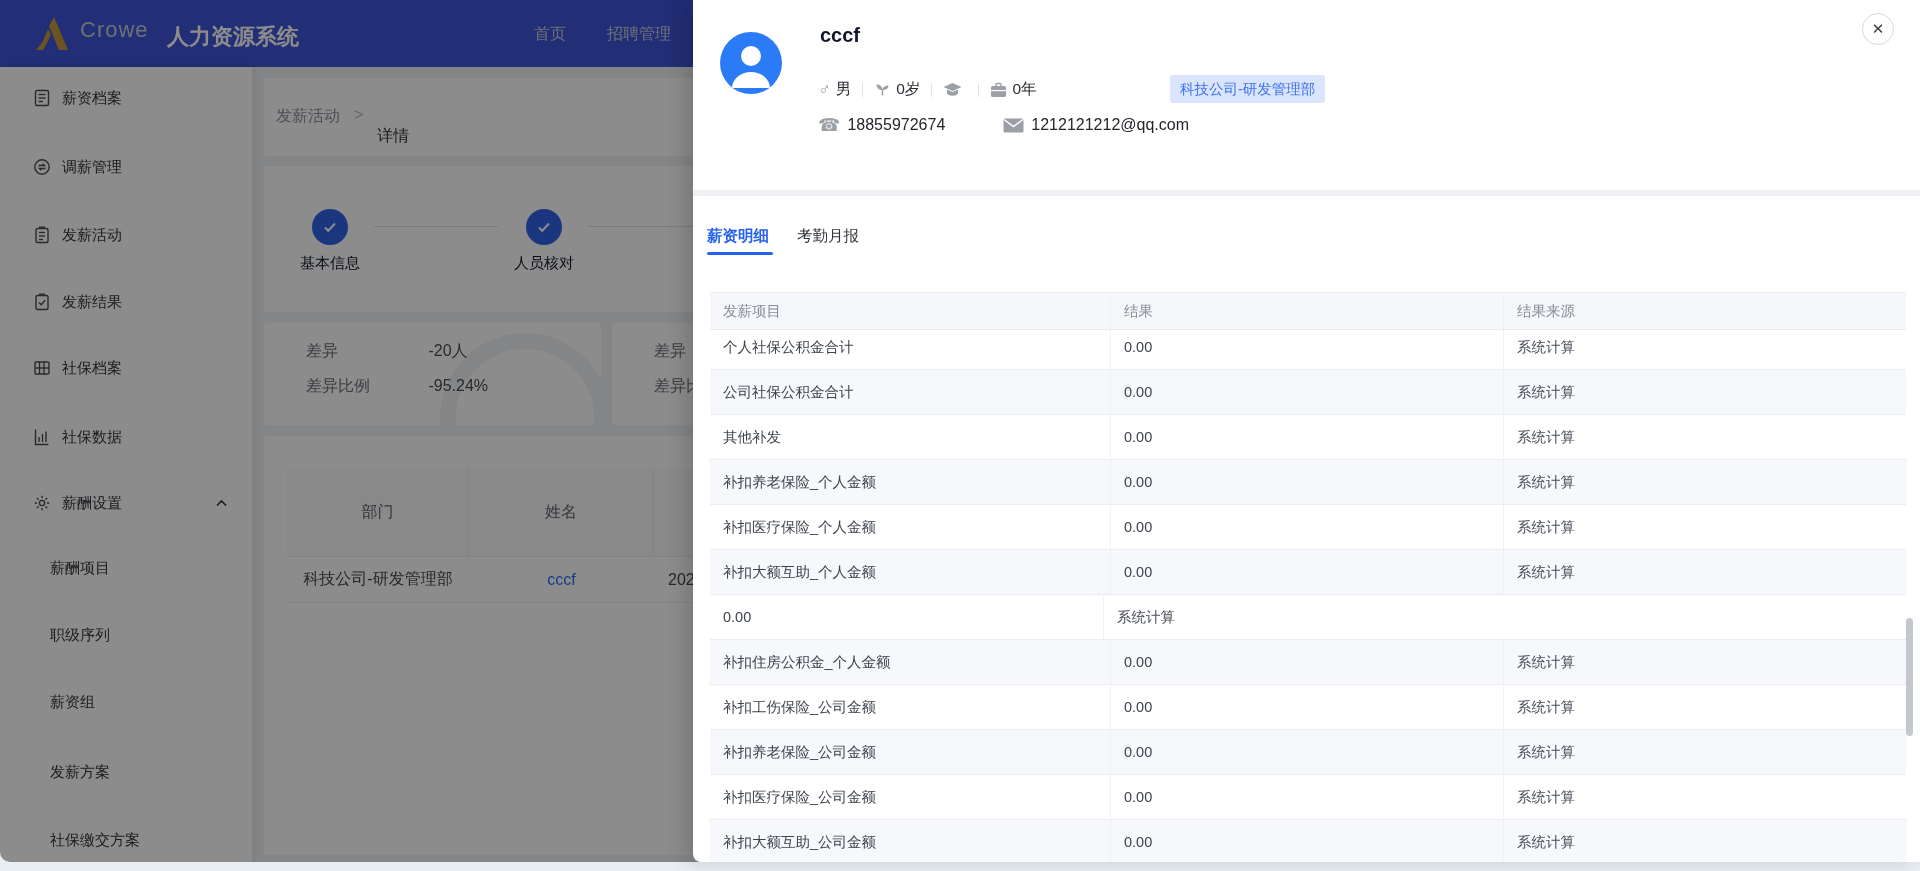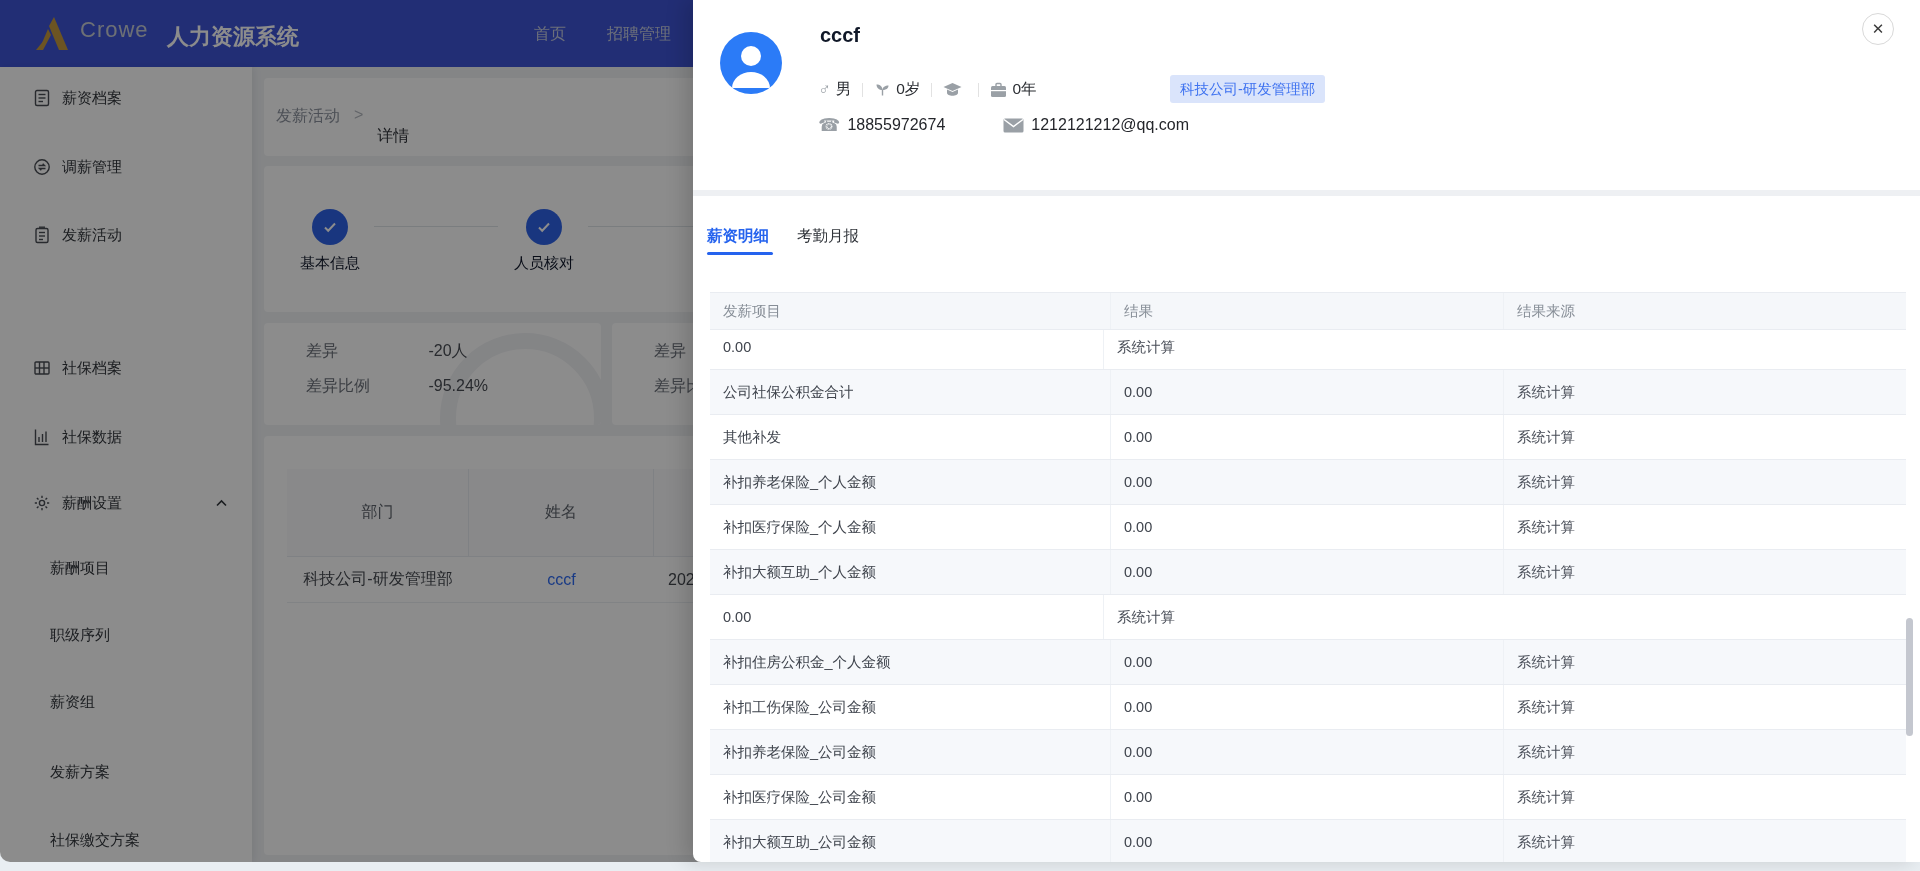--- a/index.html
+++ b/index.html
@@ -154,20 +154,28 @@
     <div class="side-item" style="top:148px">
       <svg class="micon" viewBox="0 0 18 18" fill="none" stroke="currentColor" stroke-width="1.4">
           <rect x="3" y="2.5" width="12" height="14" rx="1.5"></rect>
           <line x1="6" y1="1.2" x2="12" y2="1.2"></line>
           <line x1="6" y1="6.5" x2="12" y2="6.5"></line>
           <line x1="6" y1="10" x2="12" y2="10"></line>
           <line x1="6" y1="13.5" x2="10" y2="13.5"></line>
         </svg>
       <span class="lbl">发薪活动</span>
     </div>
+    <div class="side-item" style="top:215px">
+      <svg class="micon" viewBox="0 0 18 18" fill="none" stroke="currentColor" stroke-width="1.4">
+          <rect x="3" y="2.5" width="12" height="14" rx="1.5"></rect>
+          <line x1="6" y1="1.2" x2="12" y2="1.2"></line>
+          <path d="M6 9.5l2.2 2.2 4-4.4"></path>
+        </svg>
+      <span class="lbl">发薪结果</span>
+    </div>
     <div class="side-item" style="top:281px">
       <svg class="micon" viewBox="0 0 18 18" fill="none" stroke="currentColor" stroke-width="1.4">
           <rect x="2" y="3" width="14" height="12" rx="1"></rect>
           <line x1="6.5" y1="3" x2="6.5" y2="15"></line>
           <line x1="11" y1="3" x2="11" y2="15"></line>
           <line x1="2" y1="9" x2="16" y2="9"></line>
         </svg>
       <span class="lbl">社保档案</span>
     </div>
     <div class="side-item" style="top:350px">
@@ -342,20 +350,21 @@
   <div class="ptable">
     <div class="ptable-head">
       <div class="pth pc1">发薪项目</div>
       <div class="pth pc2">结果</div>
       <div class="pth pc3">结果来源</div>
     </div>
   </div>
 
   <div class="ptable-body">
     <div class="ptable-row">
+      <div class="ptd pc1">个人社保公积金合计</div>
       <div class="ptd pc2">0.00</div>
       <div class="ptd pc3 src">系统计算</div>
     </div>
     <div class="ptable-row striped">
       <div class="ptd pc1">公司社保公积金合计</div>
       <div class="ptd pc2">0.00</div>
       <div class="ptd pc3 src">系统计算</div>
     </div>
     <div class="ptable-row">
       <div class="ptd pc1">其他补发</div>

